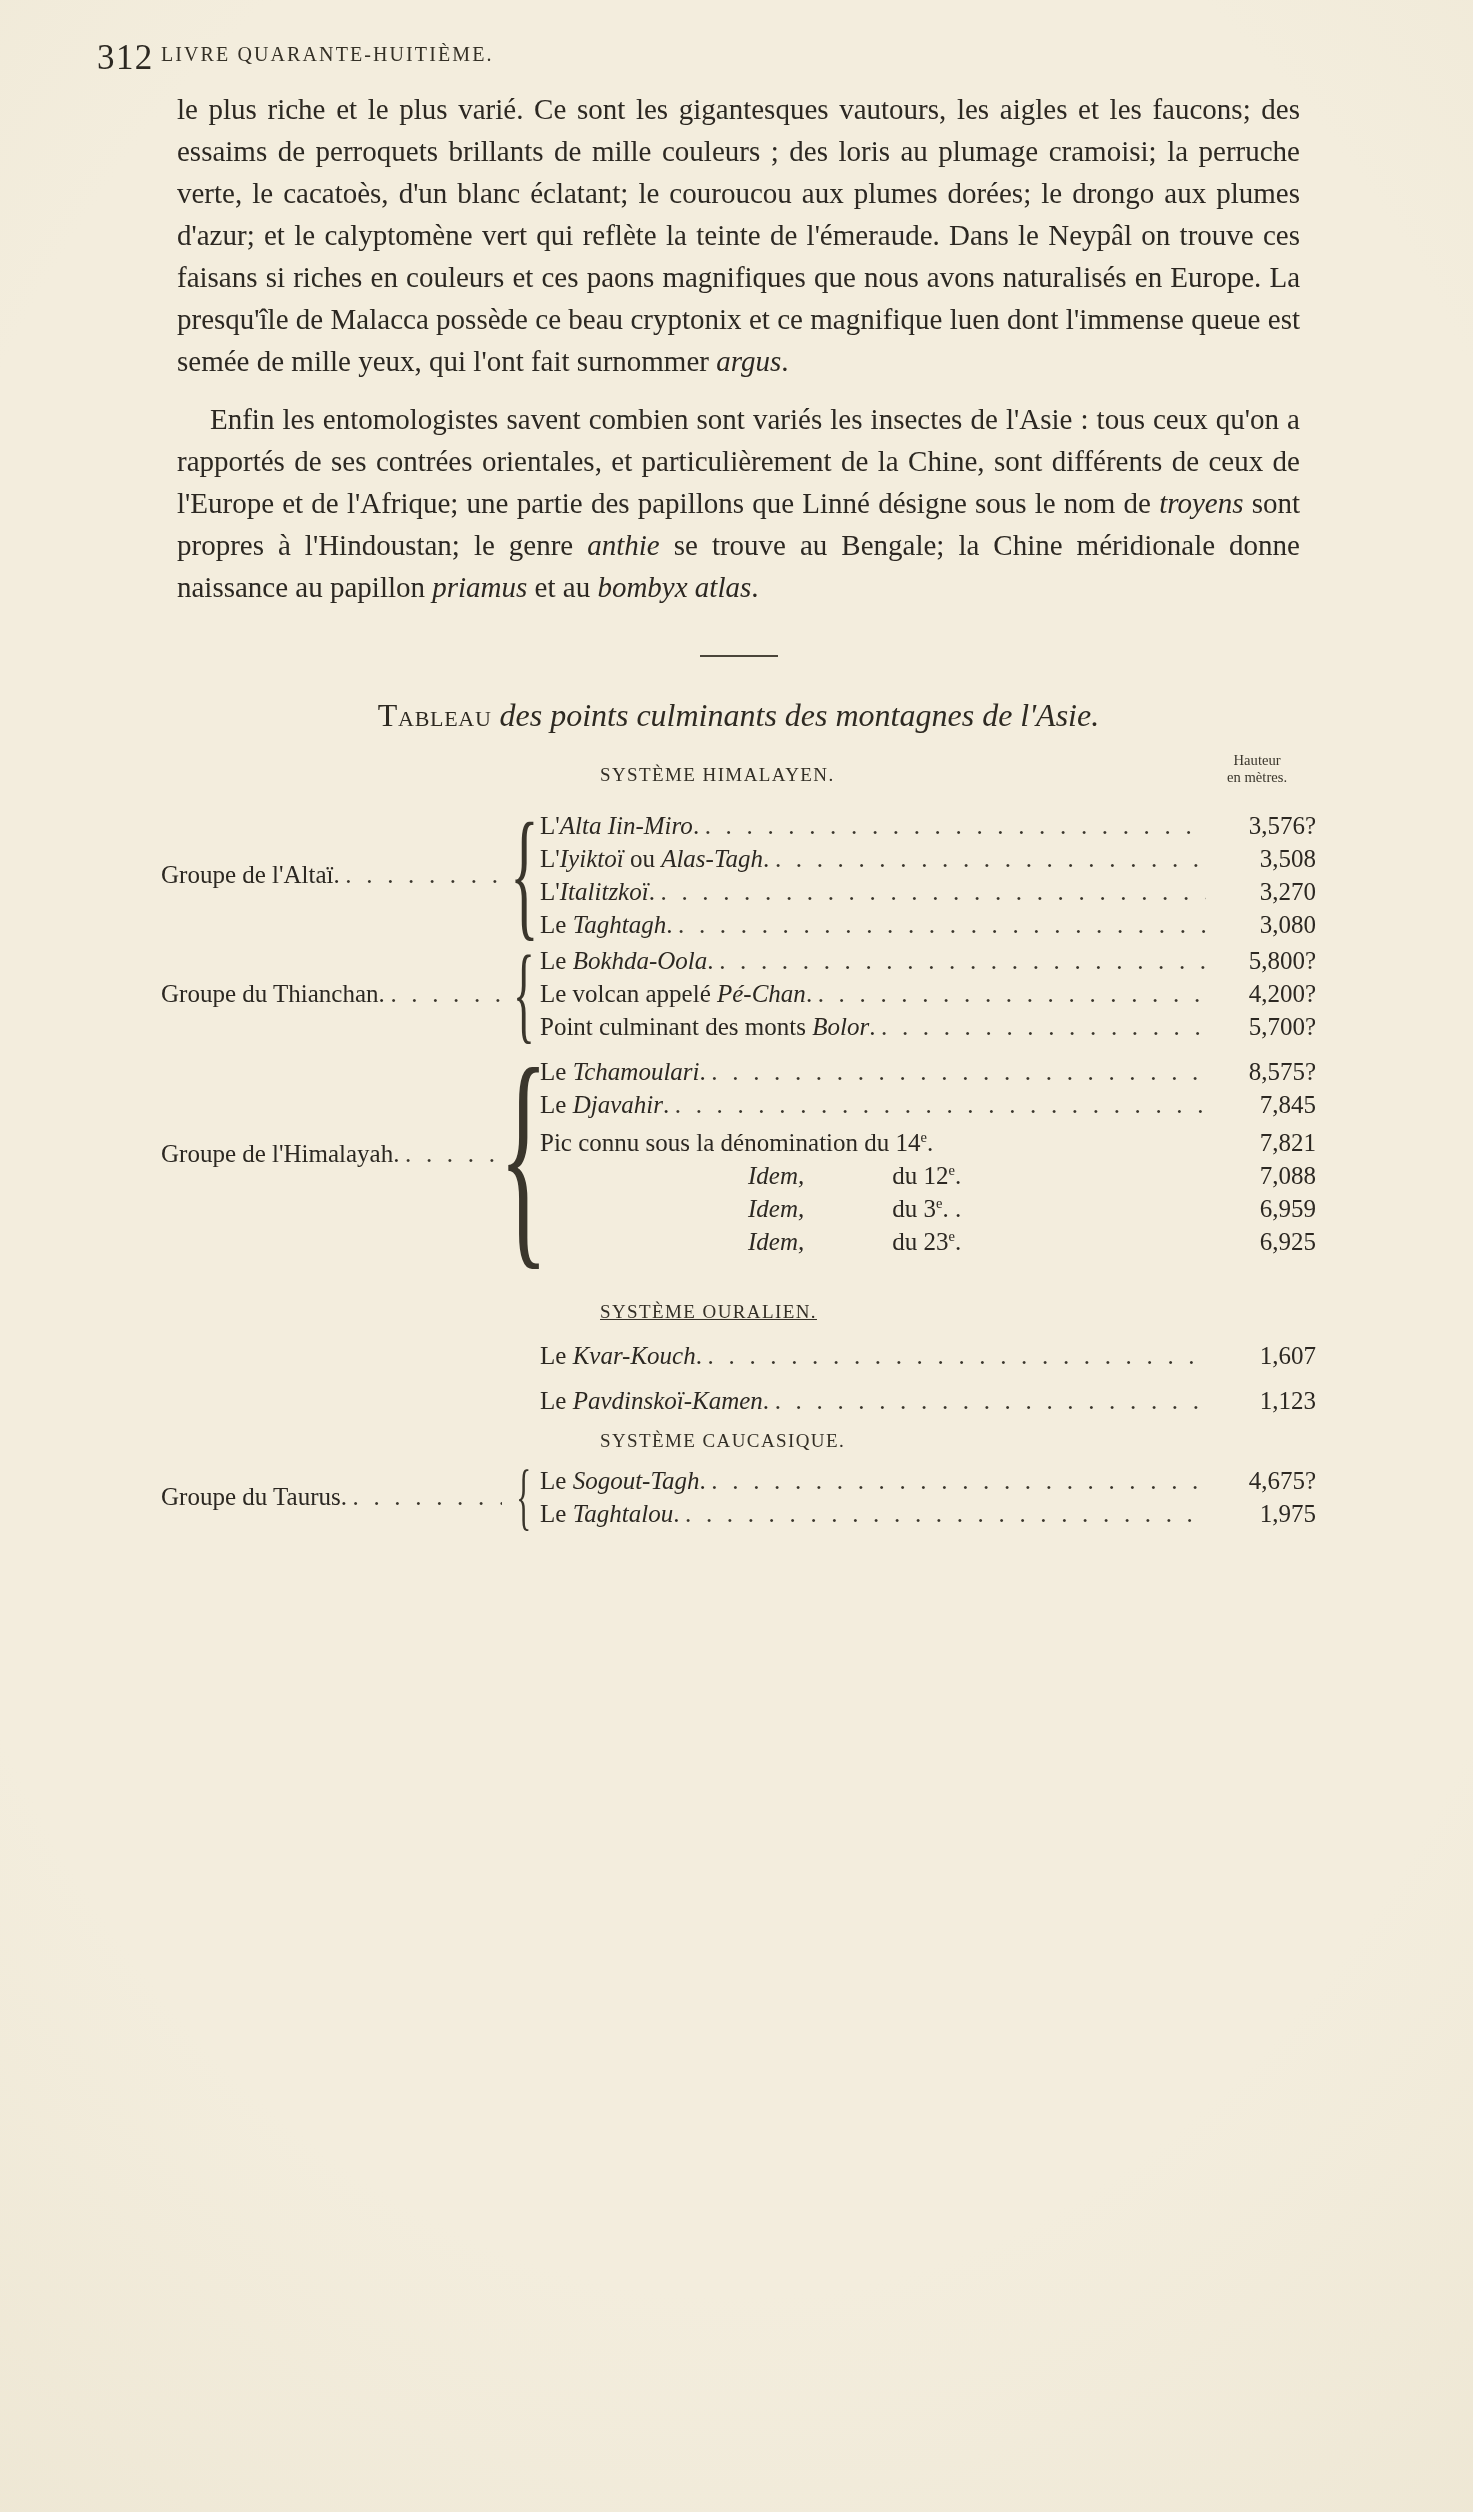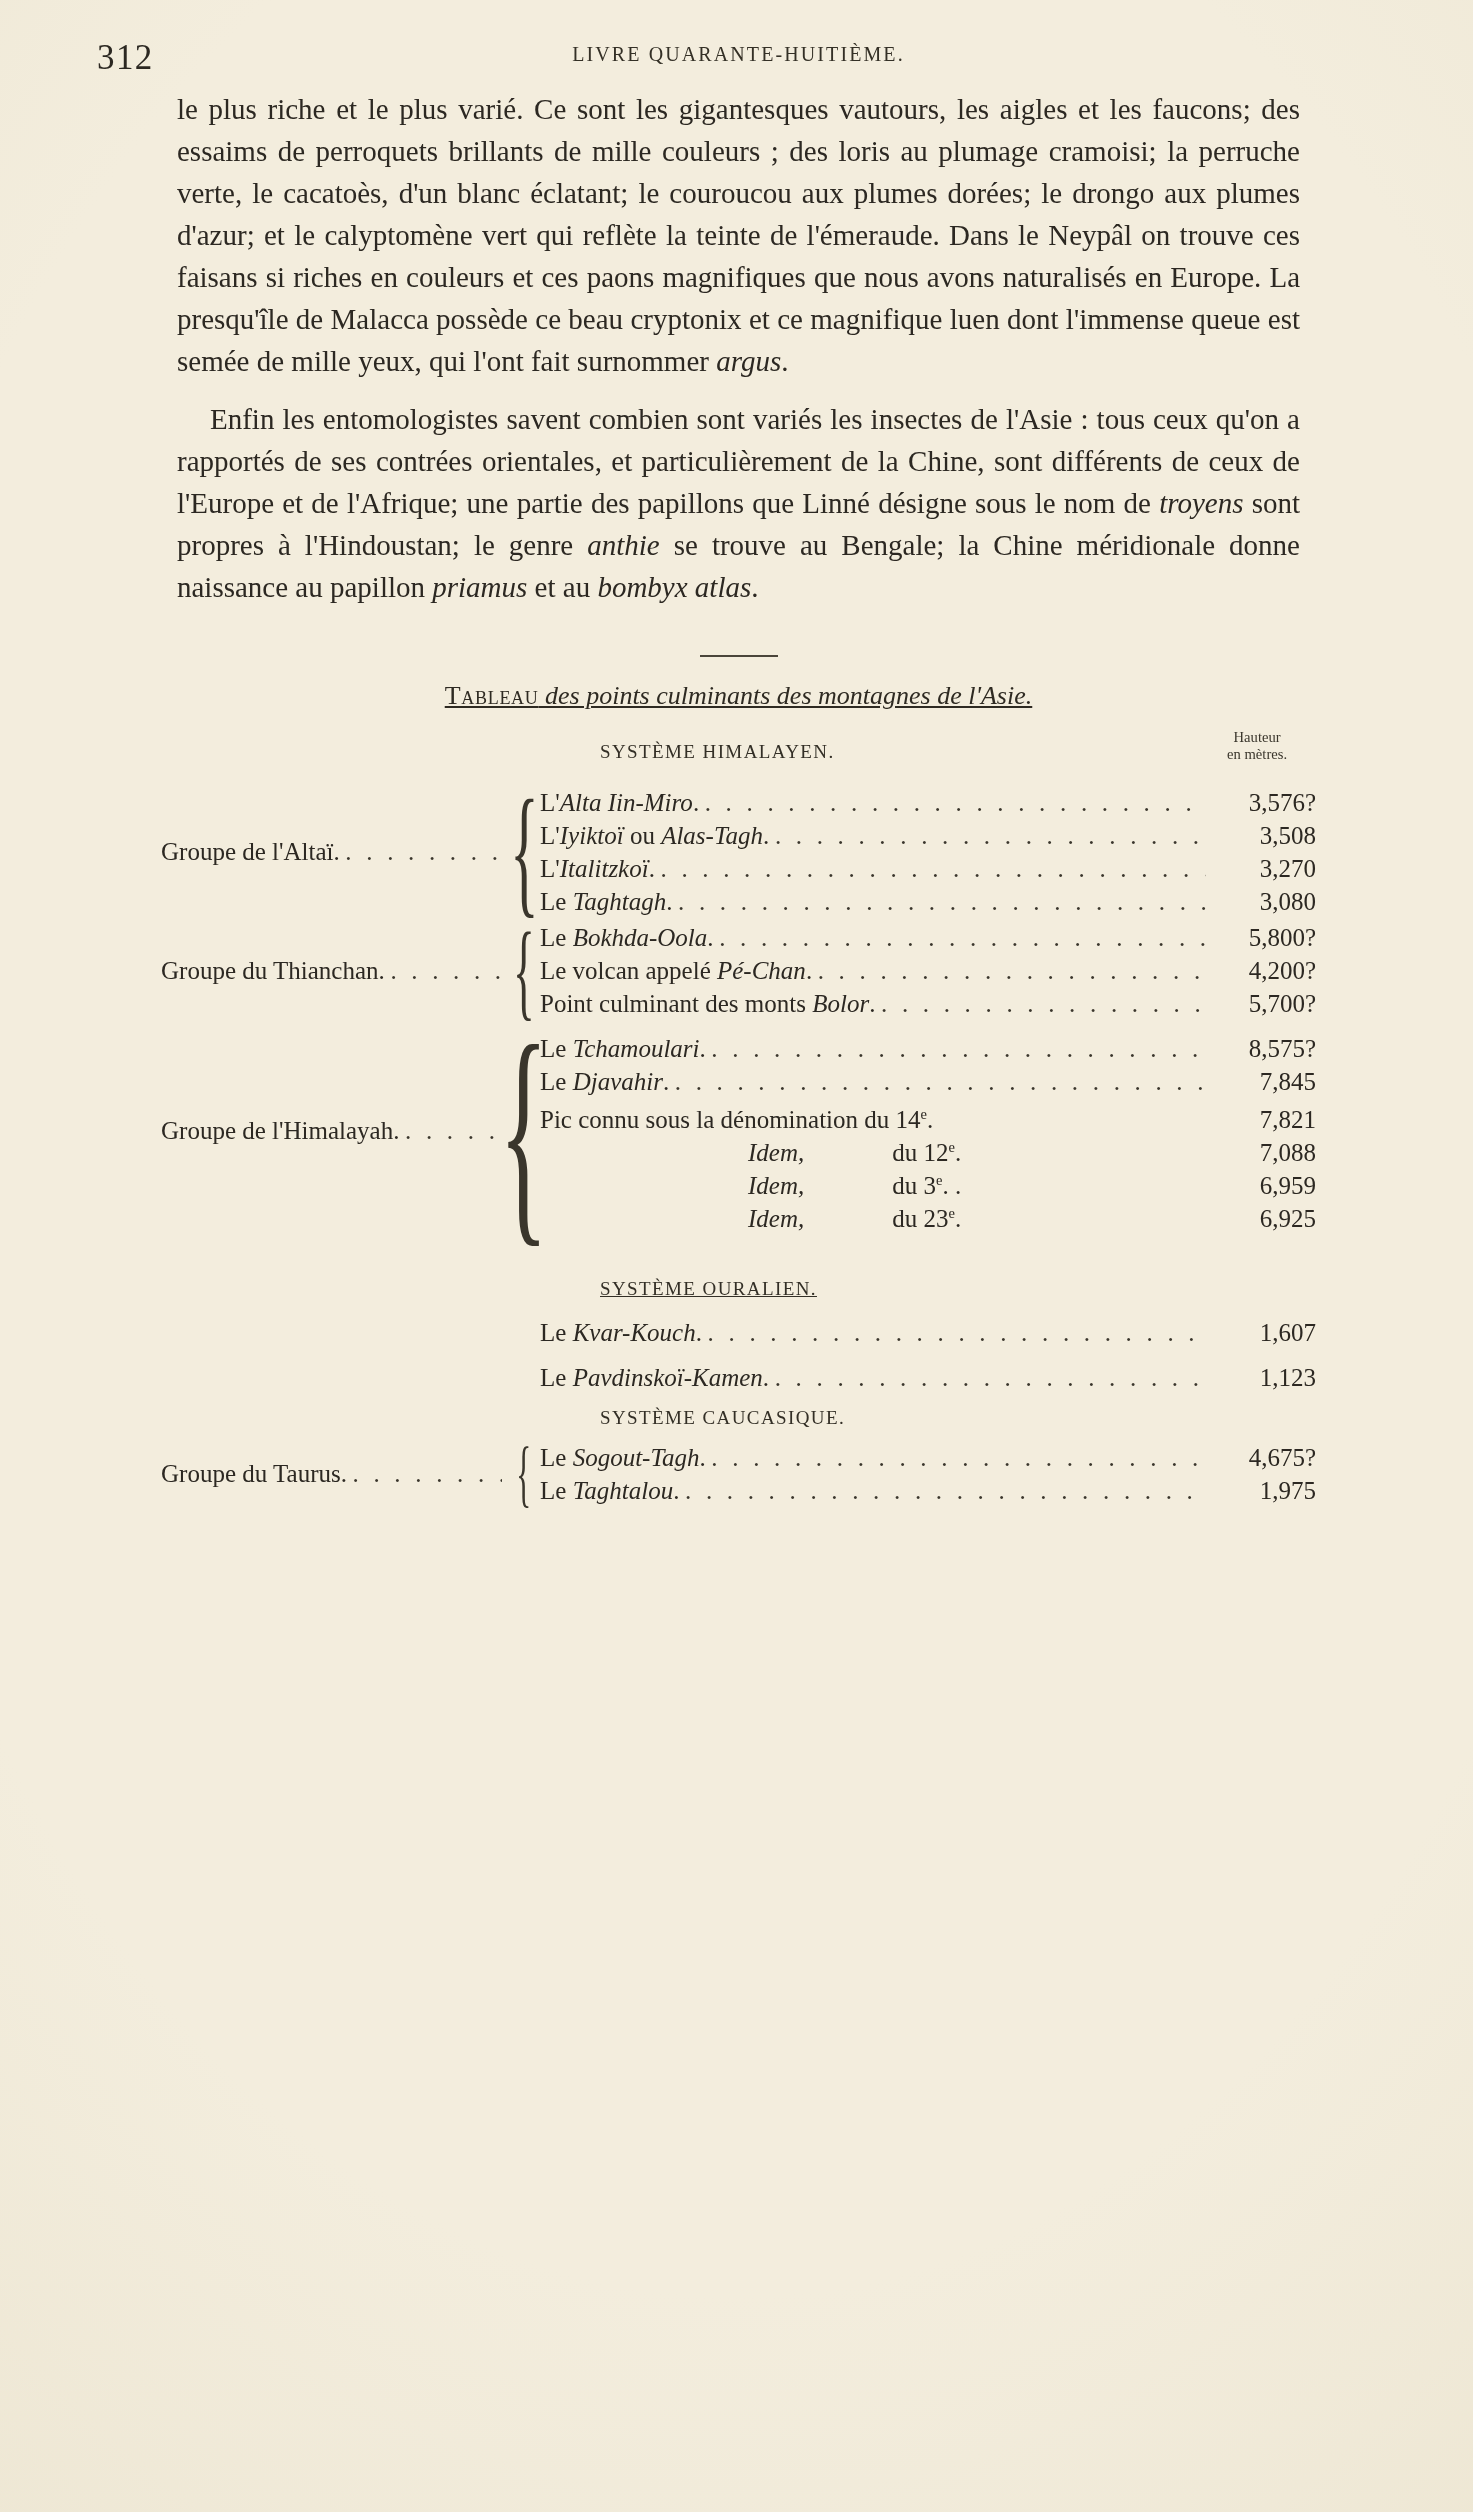--- a/index.html
+++ b/index.html
@@ -9,26 +9,26 @@
     font-family:"Liberation Serif", serif;
   }
   .page{
     position:relative;width:1473px;height:2512px;overflow:hidden;
     background:radial-gradient(ellipse 115% 95% at 50% 42%, #f3eddd 52%, #ece5d1 85%, #ded5bf 100%);
     color:#2c2822;
   }
   .content{position:absolute;left:161px;top:35px;width:1155px;}
   .page-header{position:relative;height:37px;}
   .page-number{position:absolute;left:-64px;top:2.8px;font-size:35px;letter-spacing:1.4px;}
-  .running-title{position:absolute;left:0;right:0;top:8.3px;text-align:center;font-size:20px;letter-spacing:2.1px;color:#343026;}
+  .running-title{position:absolute;left:0;right:0;top:8.3px;font-size:20px;letter-spacing:2.1px;color:#343026;}
   .body-text{margin-top:9.7px;font-size:29px;line-height:42px;text-align:justify;}
   .para{margin:16px;}
   .p-indent{text-indent:33px;}
   .separator{width:78px;border-top:2.1px solid #4a453a;margin:47px auto 0 auto;}
-  .table-title{margin-top:24px;text-align:center;font-size:26px;color:#2e2a22;text-decoration:underline;}
+  .table-title{margin-top:40px;text-align:center;font-size:32px;color:#2e2a22;}
   .smallcaps{font-variant:small-caps;letter-spacing:0.7px;}
   .mtable{margin-top:25px;font-size:25px;}
   .table-head{position:relative;height:46px;}
   .sys-heading{font-size:19px;letter-spacing:1.4px;color:#332f26;}
   .table-head .sys-heading{display:inline-block;margin-left:439px;}
   .height-header{position:absolute;right:-5.6px;top:-7px;width:129px;text-align:center;font-size:14.6px;line-height:16.7px;color:#3a362c;}
   .height-header span{display:block;}
   .group{display:flex;align-items:center;margin-top:3.5px;}
   .group-left{width:347px;display:flex;align-items:baseline;}
   .group-label{white-space:nowrap;}

